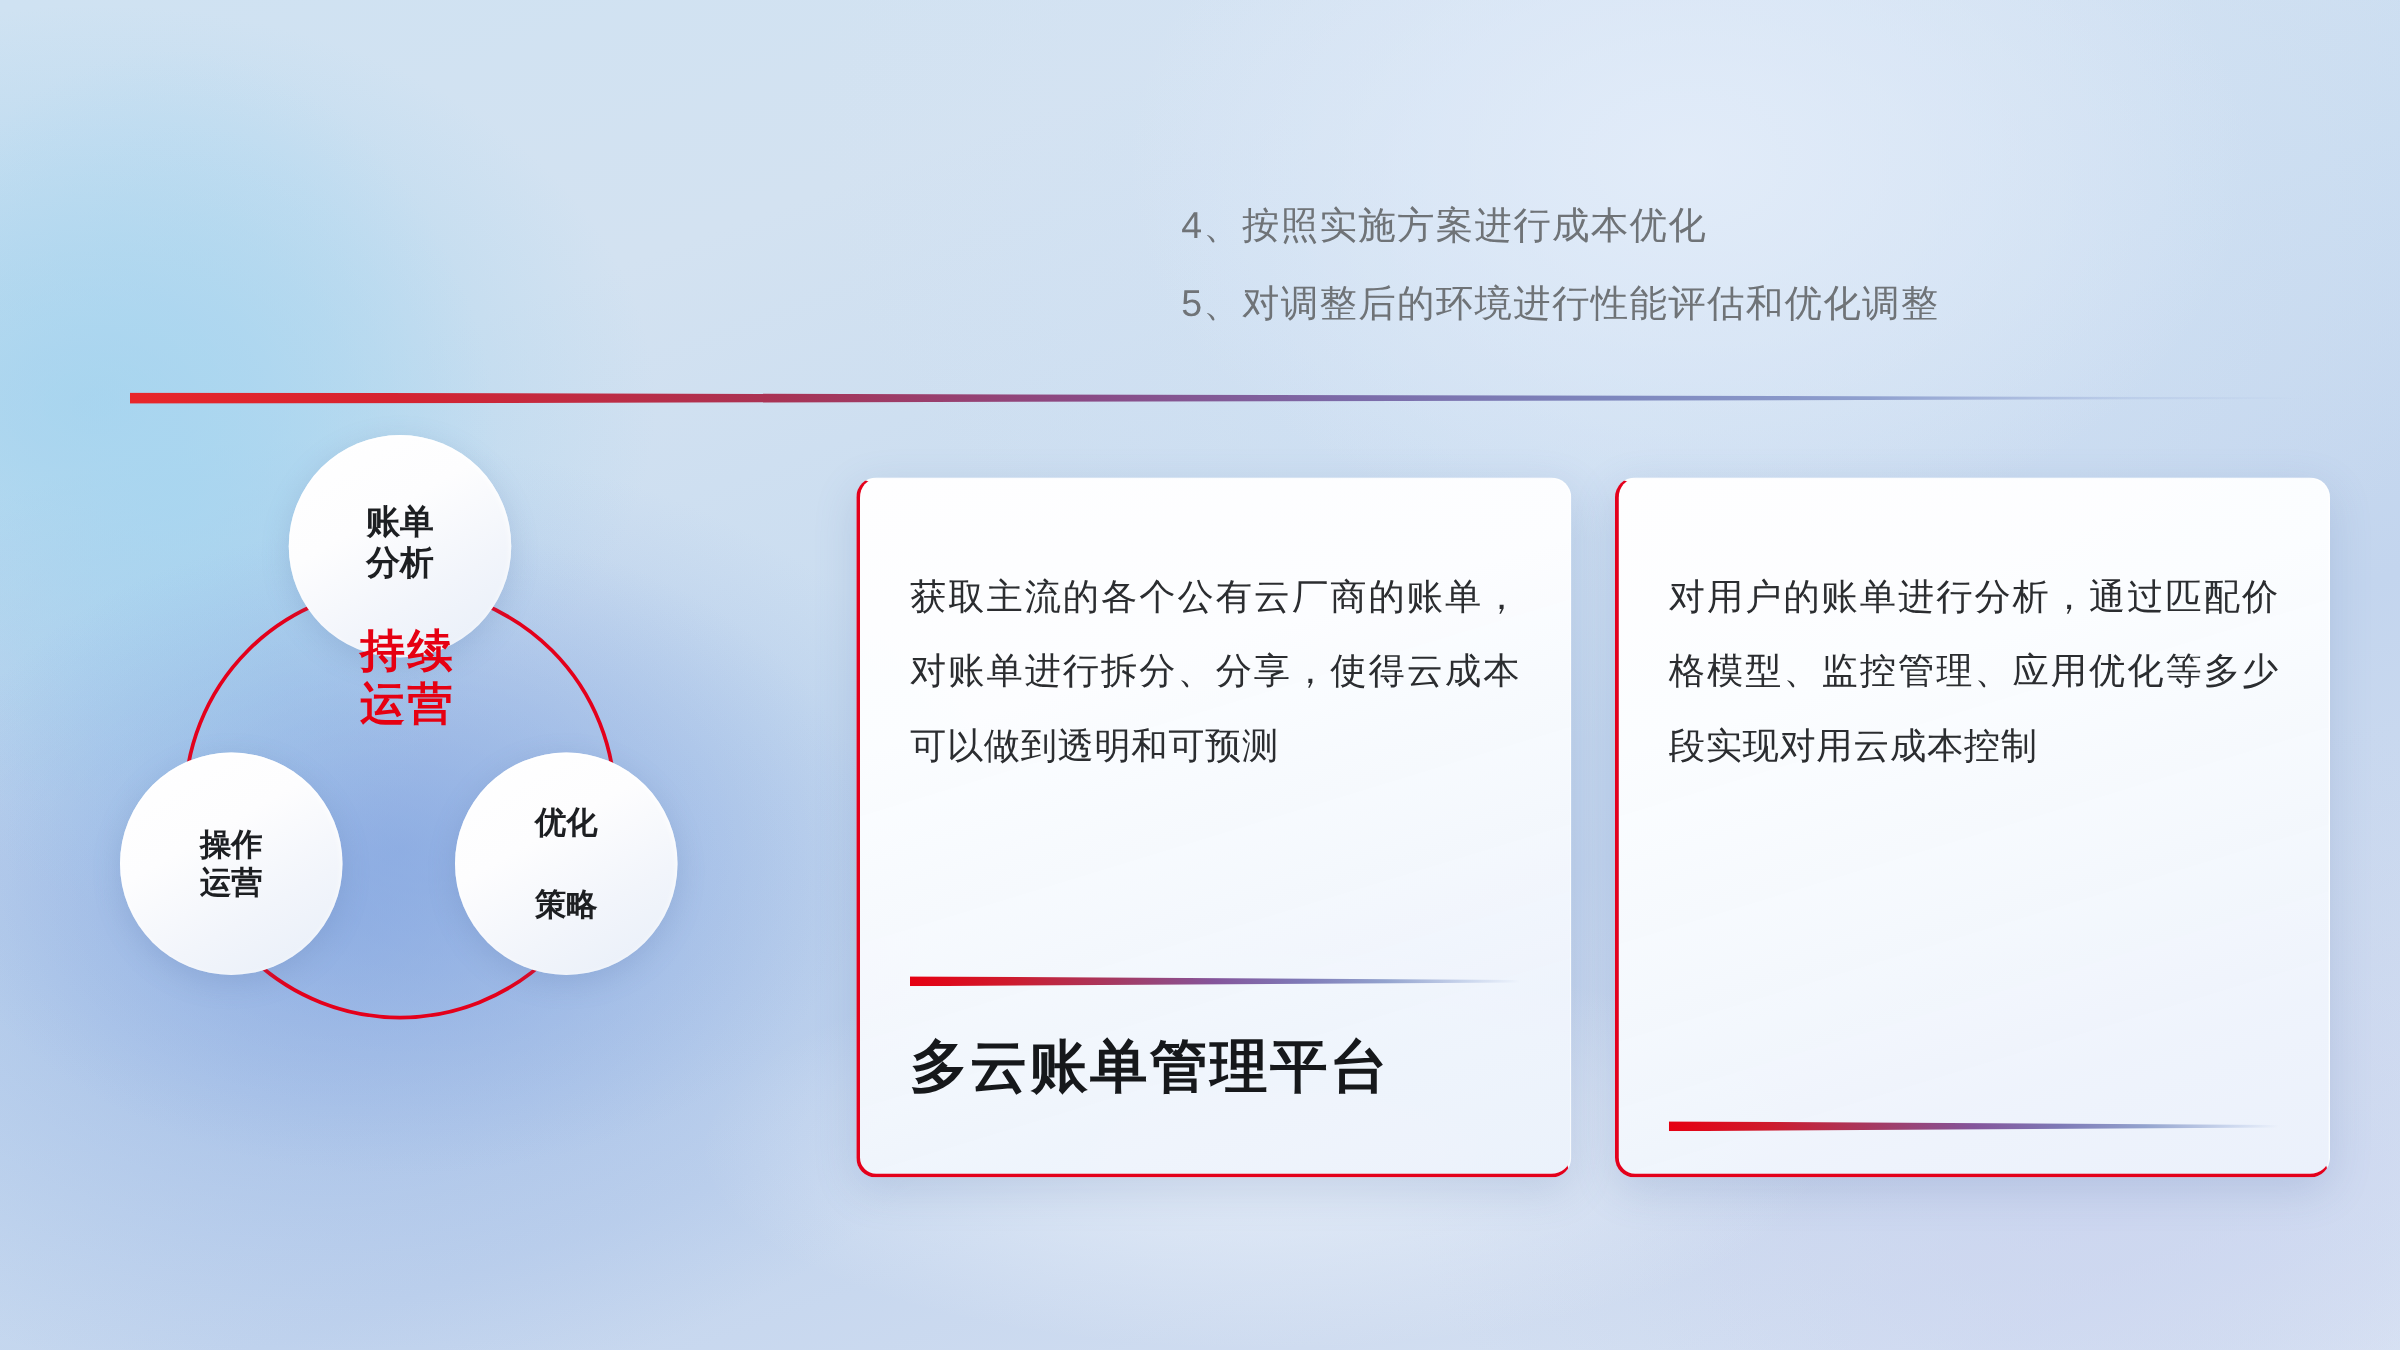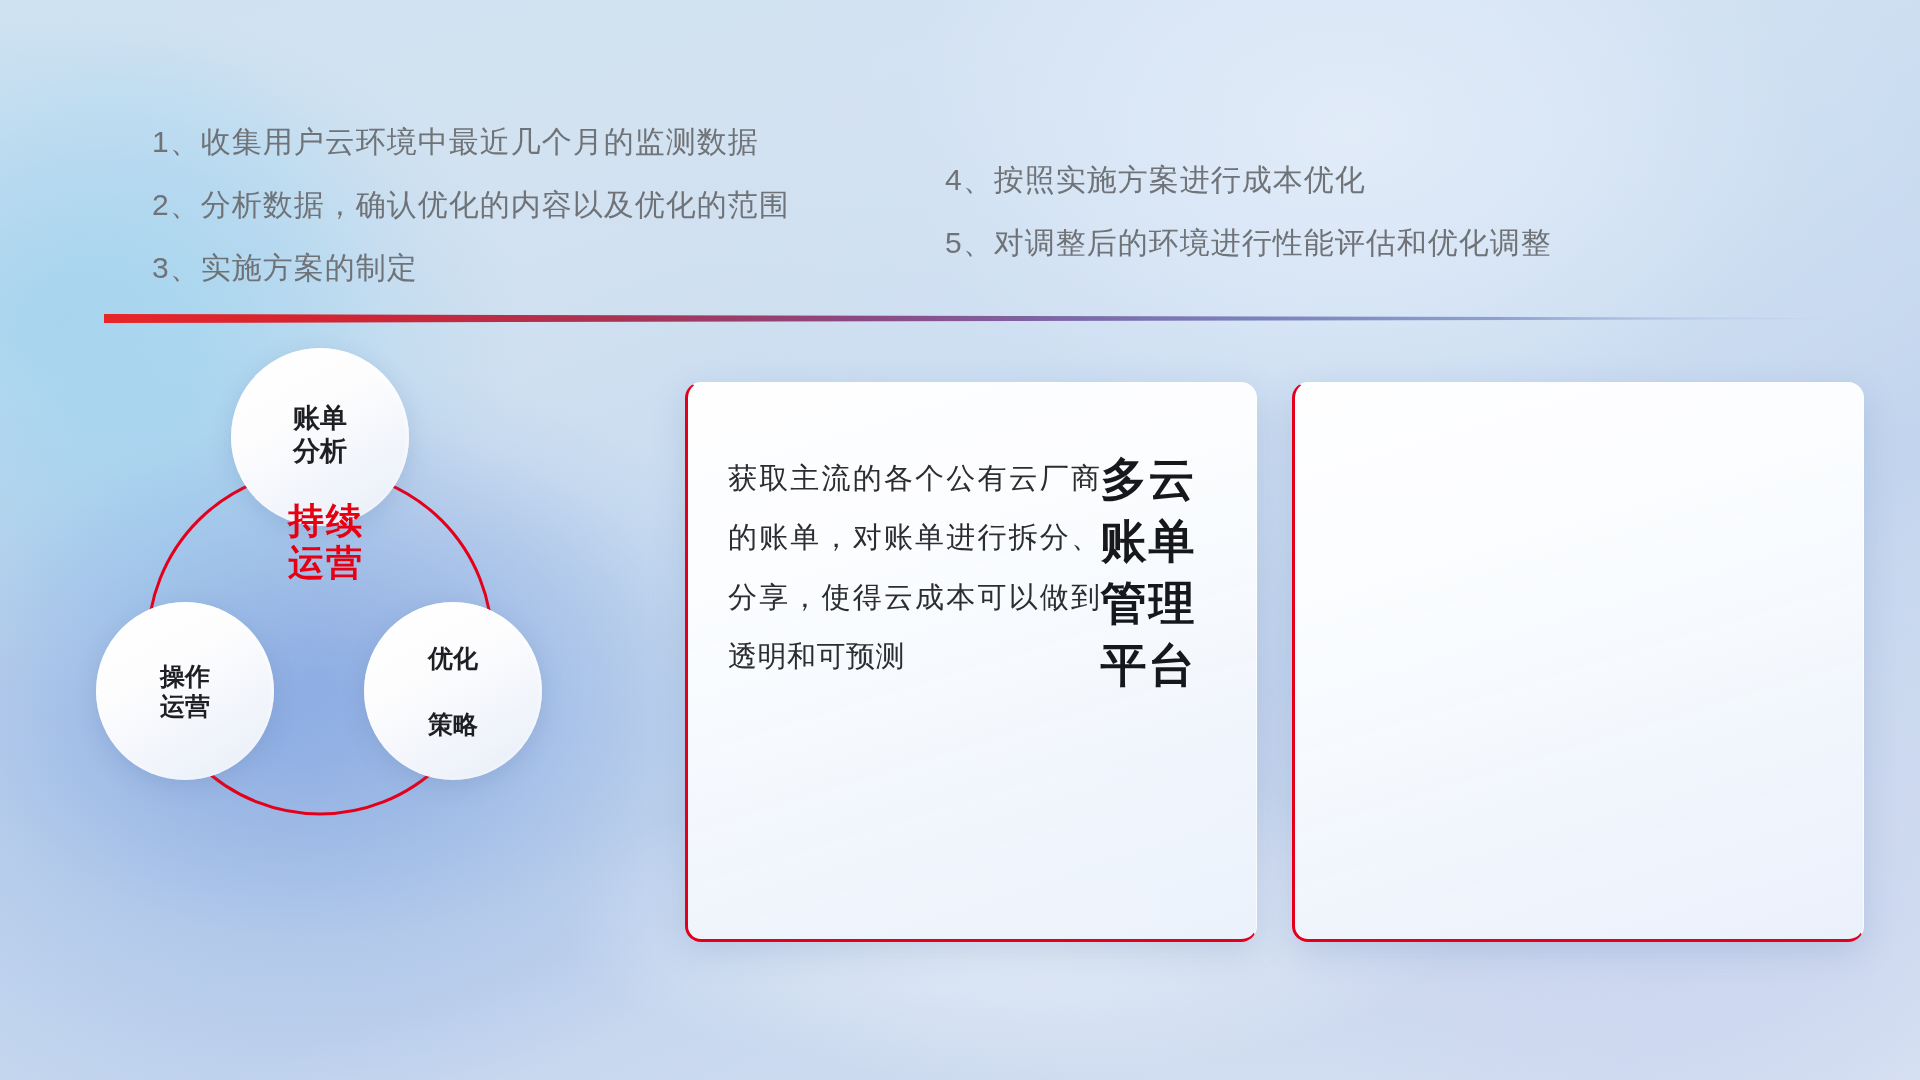--- a/index.html
+++ b/index.html
@@ -83,21 +83,21 @@
     border-top: 1px solid rgba(255,255,255,0.85);
     border-right: 1px solid rgba(255,255,255,0.6);
     background: linear-gradient(163deg,
        rgba(255,255,255,0.97) 0%,
        rgba(253,254,255,0.97) 30%,
        rgba(246,249,253,0.96) 58%,
        rgba(240,245,252,0.95) 80%,
        rgba(236,242,251,0.95) 100%);
     box-shadow: 0 10px 34px rgba(86,116,168,0.20);
     padding: 66px 40px 0 40px;
-    display: flex; flex-direction: row;
+    display: flex; flex-direction: column;
   }
   #card-1 { left: 685px;  top: 382px; }
   #card-2 { left: 1292px; top: 382px; }
 
   .card-body {
     color: #2b2d30; font-size: 29px; line-height: 2.05;
     letter-spacing: 0.5px; text-align: justify;
   }
   .card-rule {
     position: relative; height: 10px; margin-top: auto; margin-bottom: 32px;
@@ -119,25 +119,20 @@
 <body>
 
 <div id="slide">
 
   <div class="bloom bloom-a"></div>
   <div class="bloom bloom-b"></div>
   <div class="bloom bloom-c"></div>
   <div class="bloom bloom-d"></div>
   <div class="bloom bloom-e"></div>
 
-  <div class="steps" id="steps-left">
-    <div class="line">1、收集用户云环境中最近几个月的监测数据</div>
-    <div class="line">2、分析数据，确认优化的内容以及优化的范围</div>
-    <div class="line">3、实施方案的制定</div>
-  </div>
 
   <div class="steps" id="steps-right">
     <div class="line">4、按照实施方案进行成本优化</div>
     <div class="line">5、对调整后的环境进行性能评估和优化调整</div>
   </div>
 
   <div id="divider">
     <span class="thick"></span>
   </div>
 
@@ -176,18 +171,19 @@
 
   <div class="card" id="card-1">
     <div class="card-body">获取主流的各个公有云厂商的账单，对账单进行拆分、分享，使得云成本可以做到透明和可预测</div>
     <div class="card-rule">
         <i></i>
       </div>
     <div class="card-title">多云账单管理平台</div>
   </div>
 
   <div class="card" id="card-2">
+    <div class="card-body">对用户的账单进行分析，通过匹配价格模型、监控管理、应用优化等多少段实现对用云成本控制</div>
     <div class="card-rule">
         <i></i>
       </div>
   </div>
 
 </div>
 
 </body></html>

